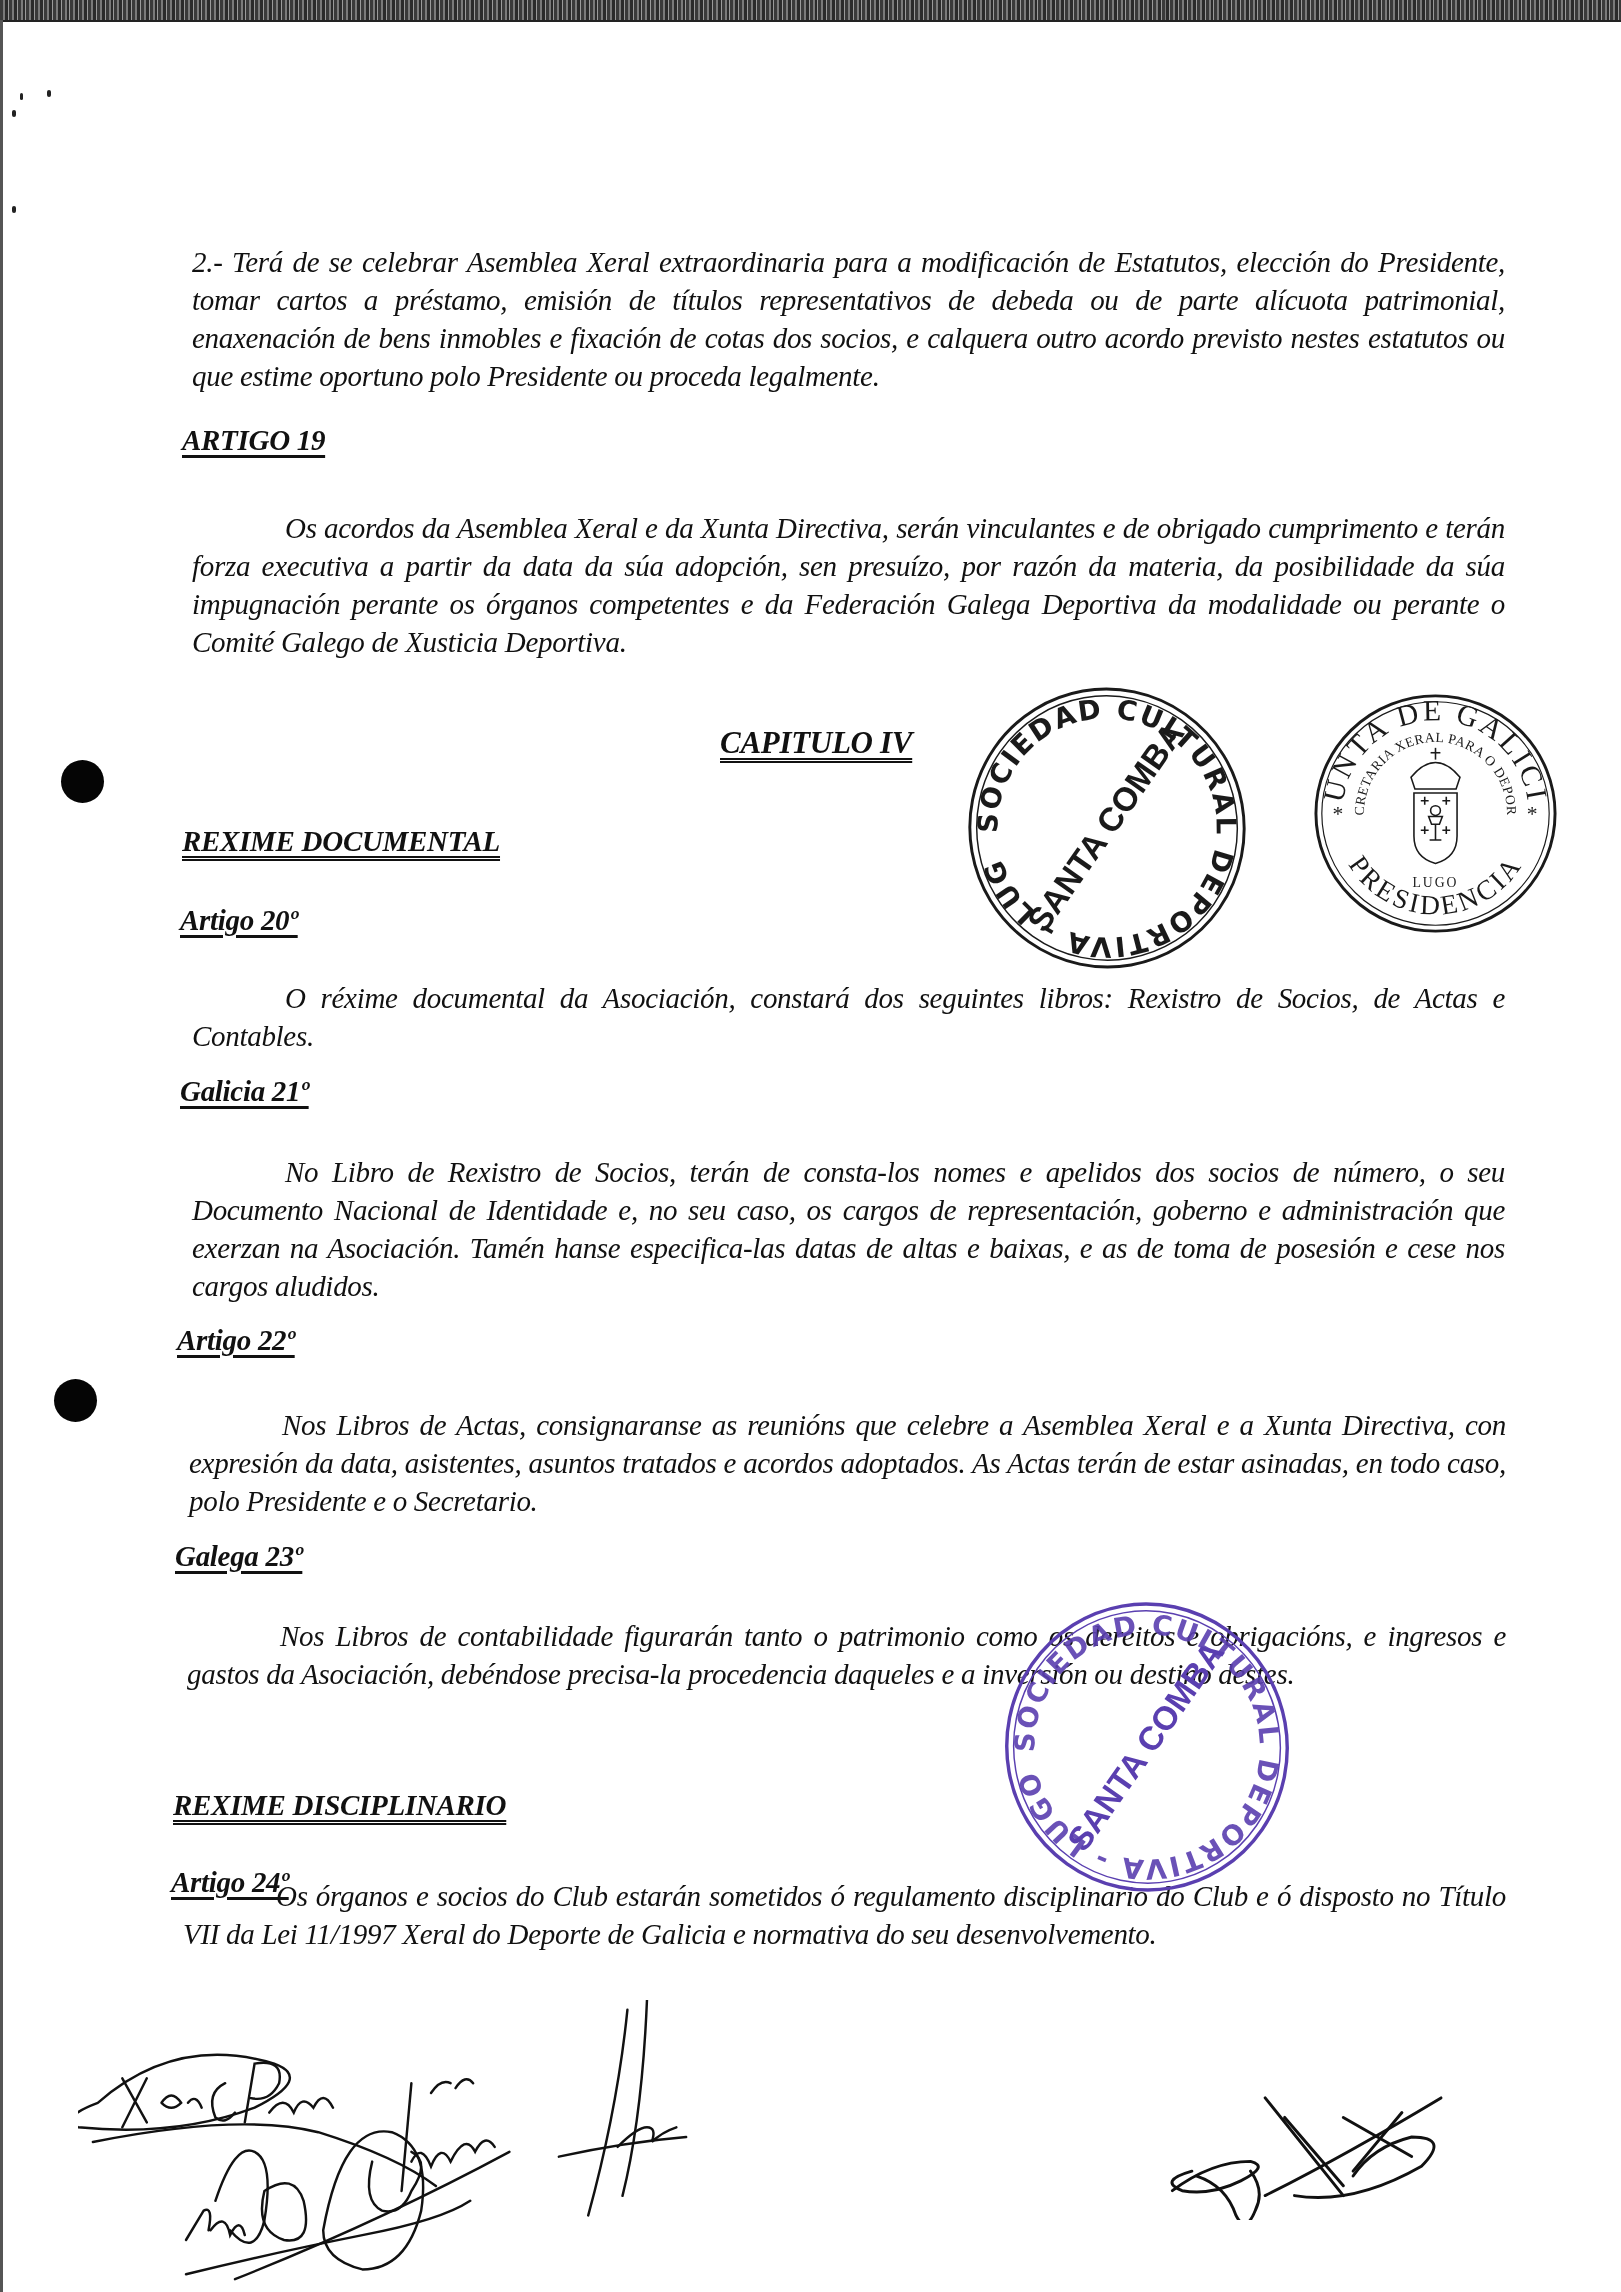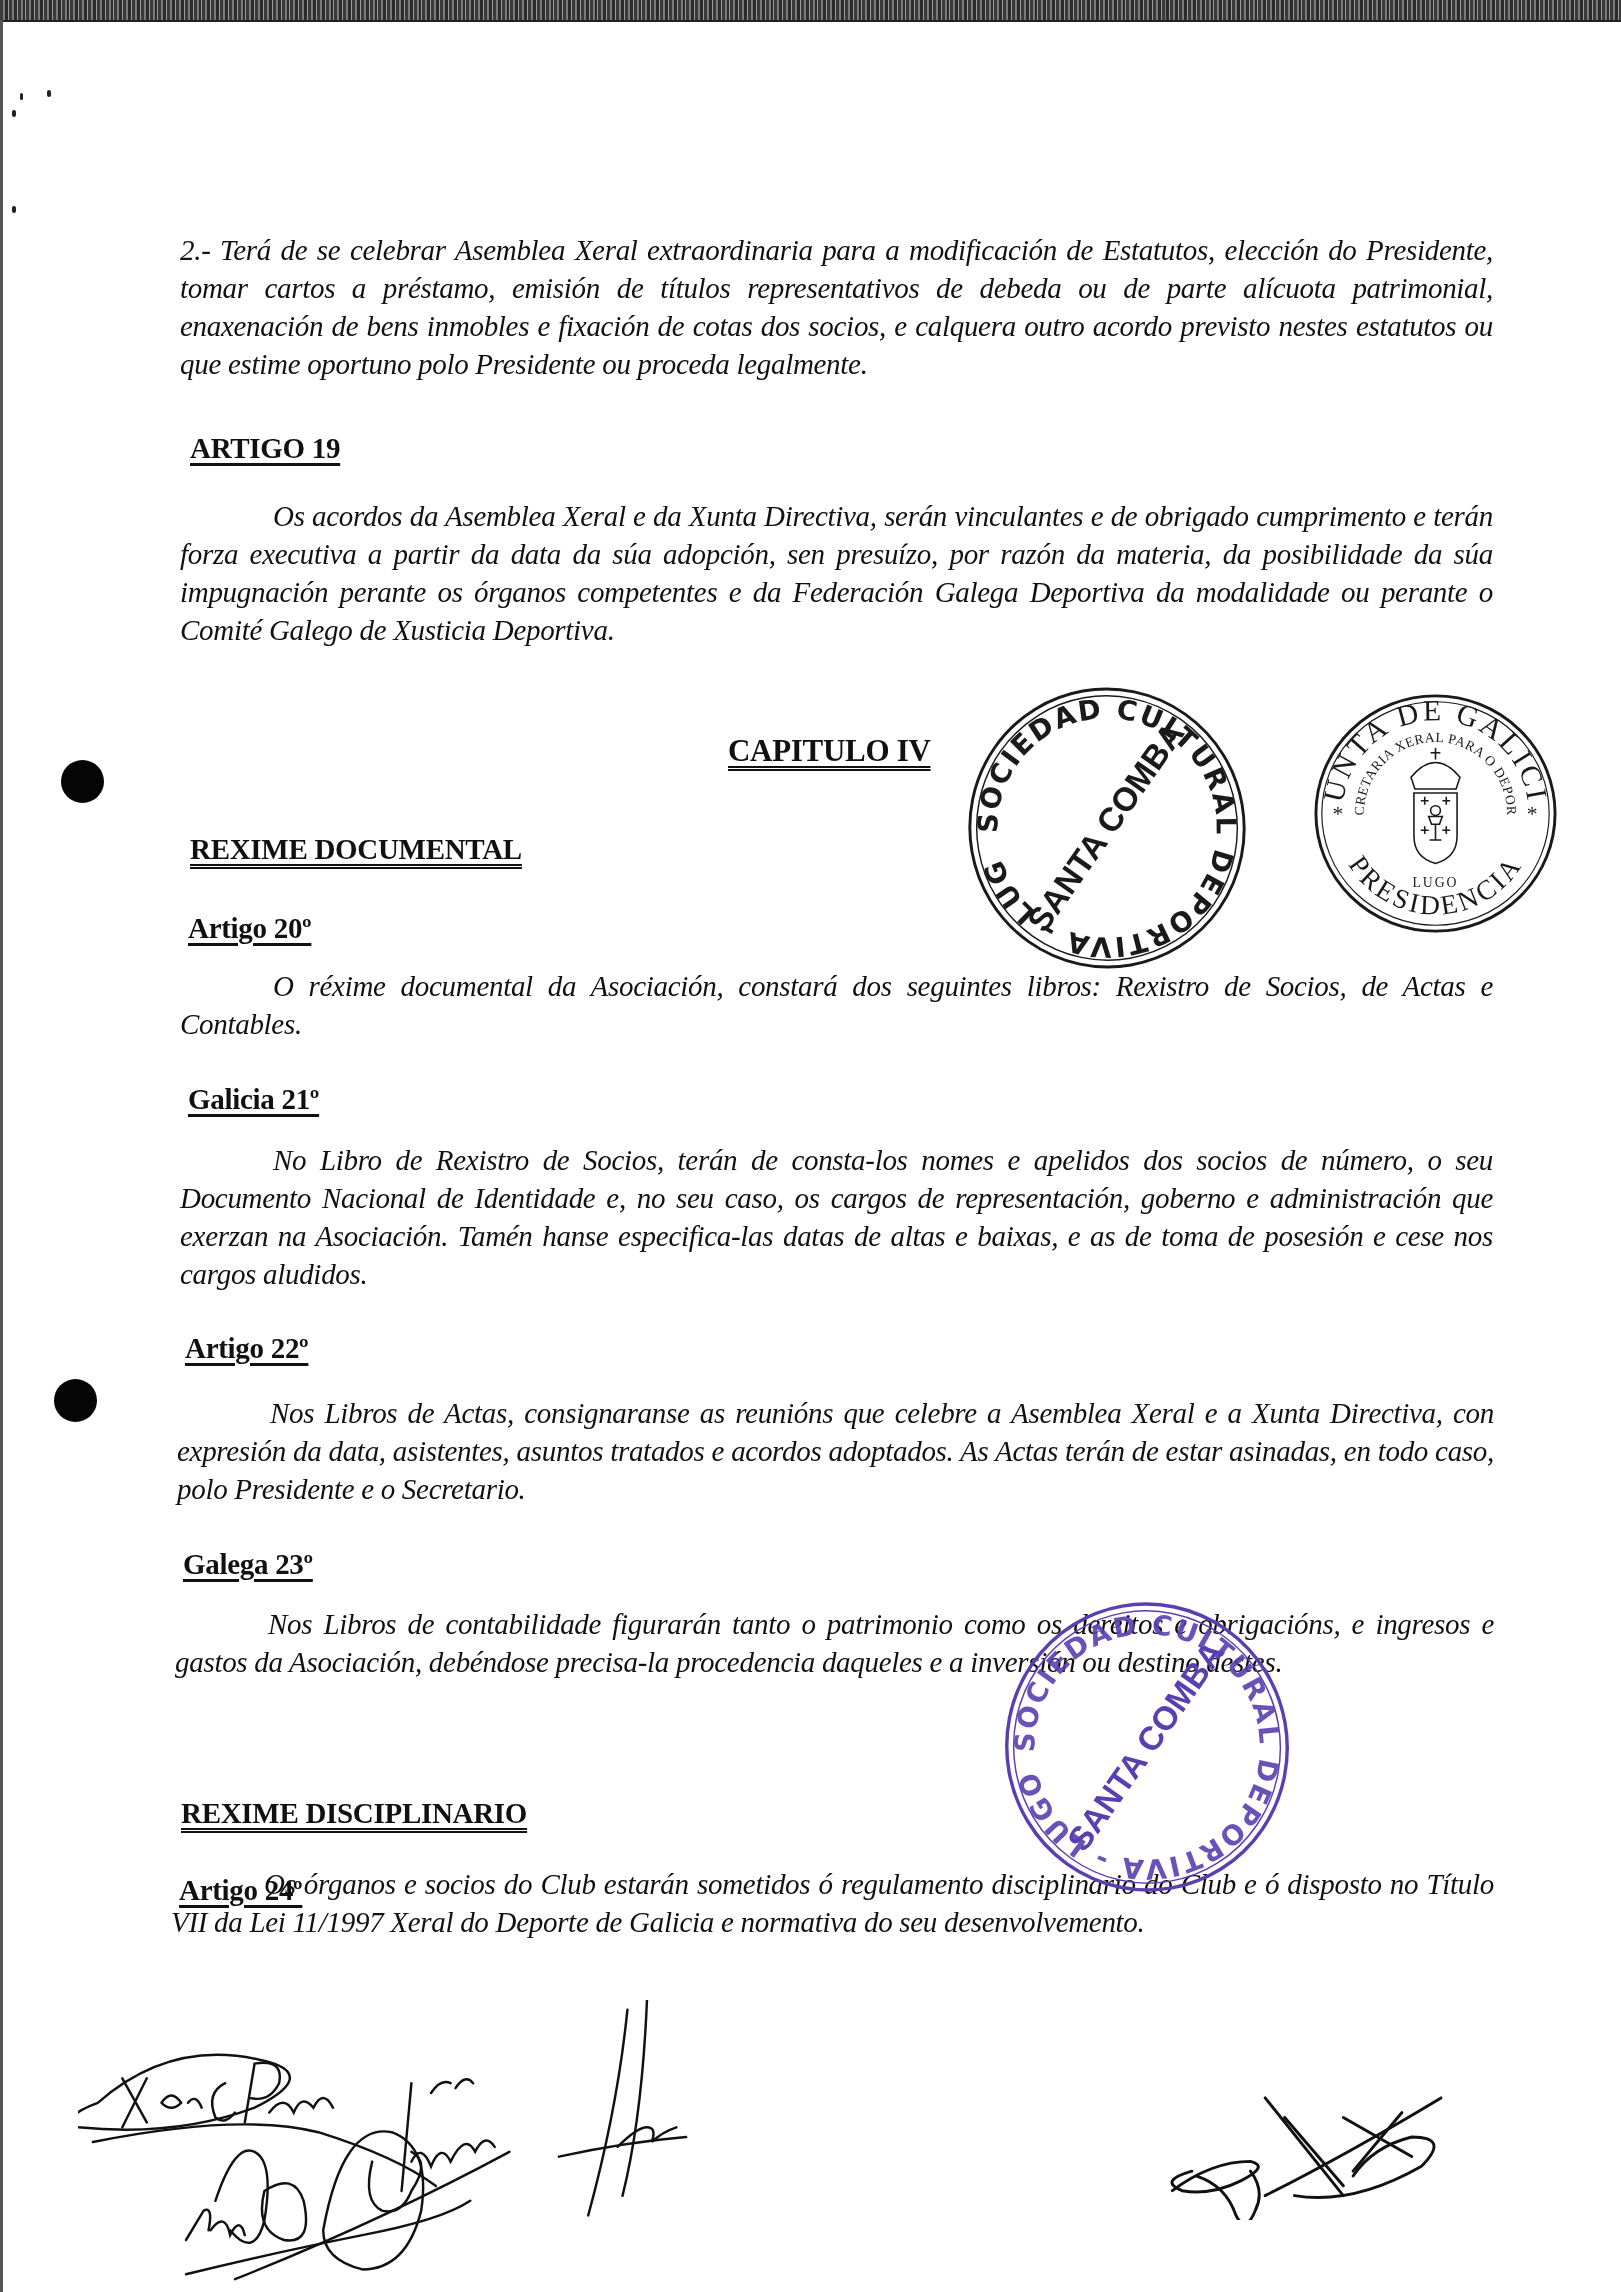--- a/index.html
+++ b/index.html
@@ -10,27 +10,27 @@
   .scan-top {
     position: absolute; left: 0; top: 0; width: 1621px; height: 19.6px;
     background: repeating-linear-gradient(90deg, #3a3a3a 0 2.9px, #7a7a7a 2.9px 4.9px, #2b2b2b 4.9px 7.8px, #9a9a9a 7.8px 8.8px);
     border-bottom: 2px solid #222;
   }
   .scan-left { position: absolute; left: 0; top: 19.6px; width: 2.9px; height: 2273px; background: #555; }
   .speck { position: absolute; width: 3.9px; height: 6.9px; background: #222; border-radius: 2px; }
   .hole { position: absolute; width: 43px; height: 43px; border-radius: 50%; background: #050505; }
 
   .para {
-    position: absolute; left: 176px; width: 1313px; margin: 4px;
+    position: absolute; left: 176px; width: 1313px; margin: 16px;
     font-style: italic; font-size: 29px; line-height: 38px; text-align: justify;
     text-align-last: left; letter-spacing: -0.3px;
   }
   .para .indent { display: inline-block; width: 93px; }
   .heading {
-    position: absolute; margin: 12px; font-size: 29px;
+    position: absolute; margin: 4px; font-style: italic; font-size: 29px;
     text-decoration: underline; text-decoration-thickness: 2.9px; text-underline-offset: 4.9px;
     letter-spacing: -0.3px;
   }
   .heading.chapter { font-size: 31px; text-decoration-style: double; text-decoration-thickness: 2px; }
   .heading.section { text-decoration-style: double; text-decoration-thickness: 2px; }
 
   .stamp { position: absolute; }
   .stamp svg { overflow: visible; }
   .sig { position: absolute; }
 </style>

